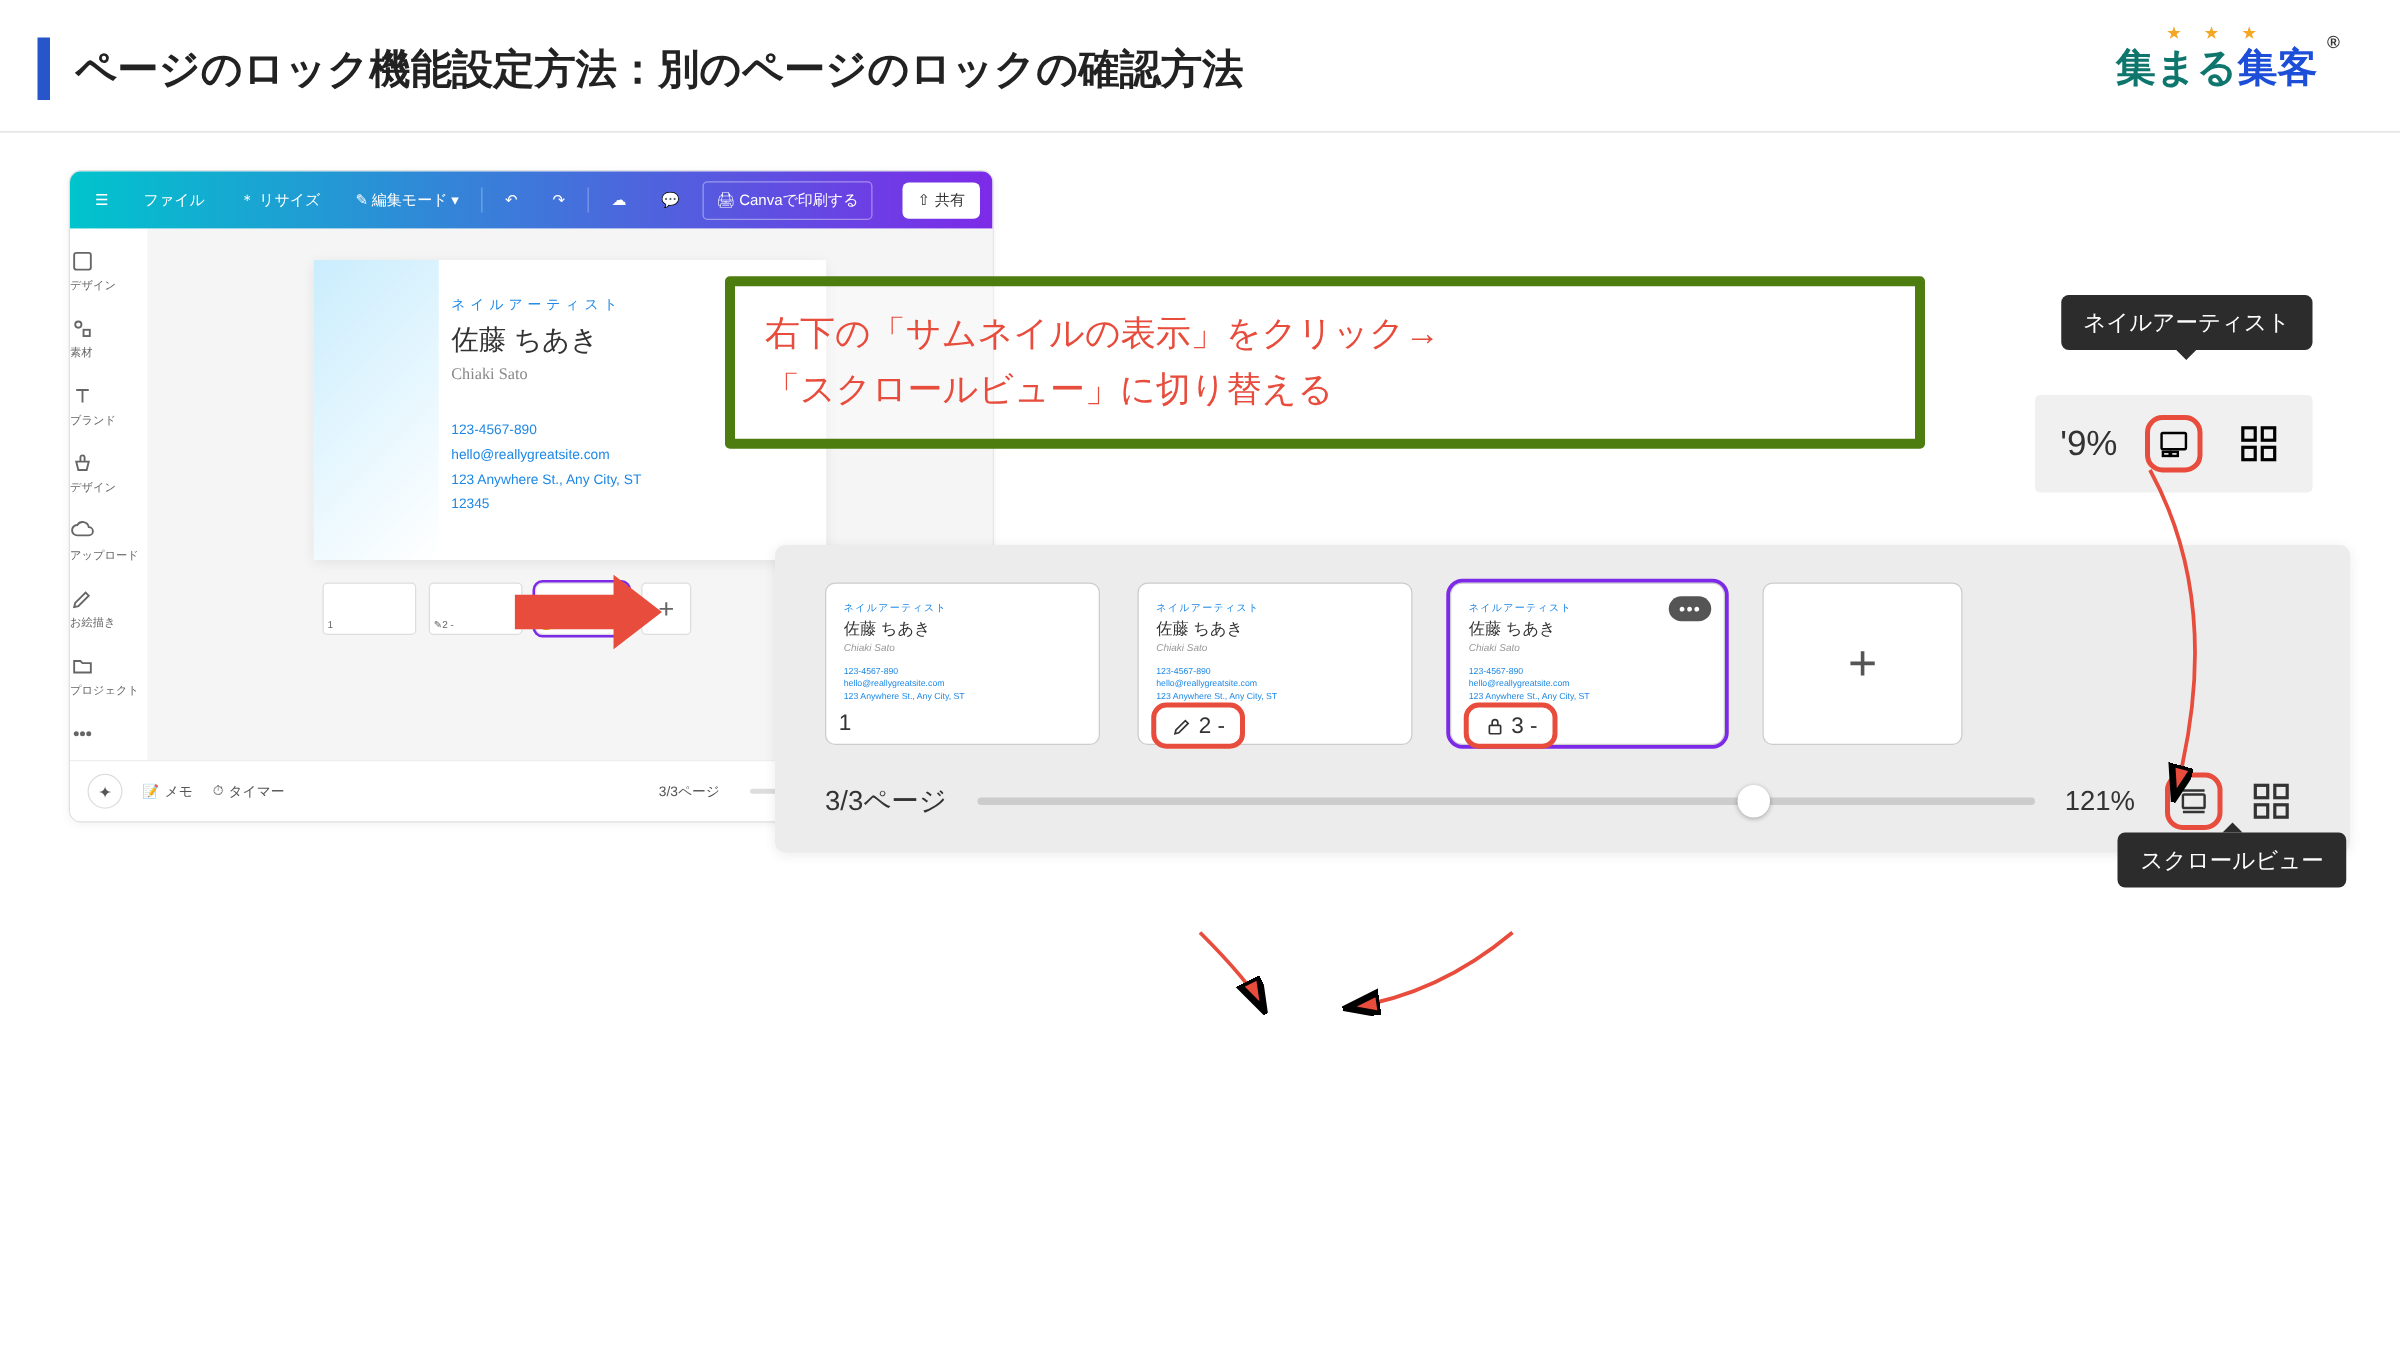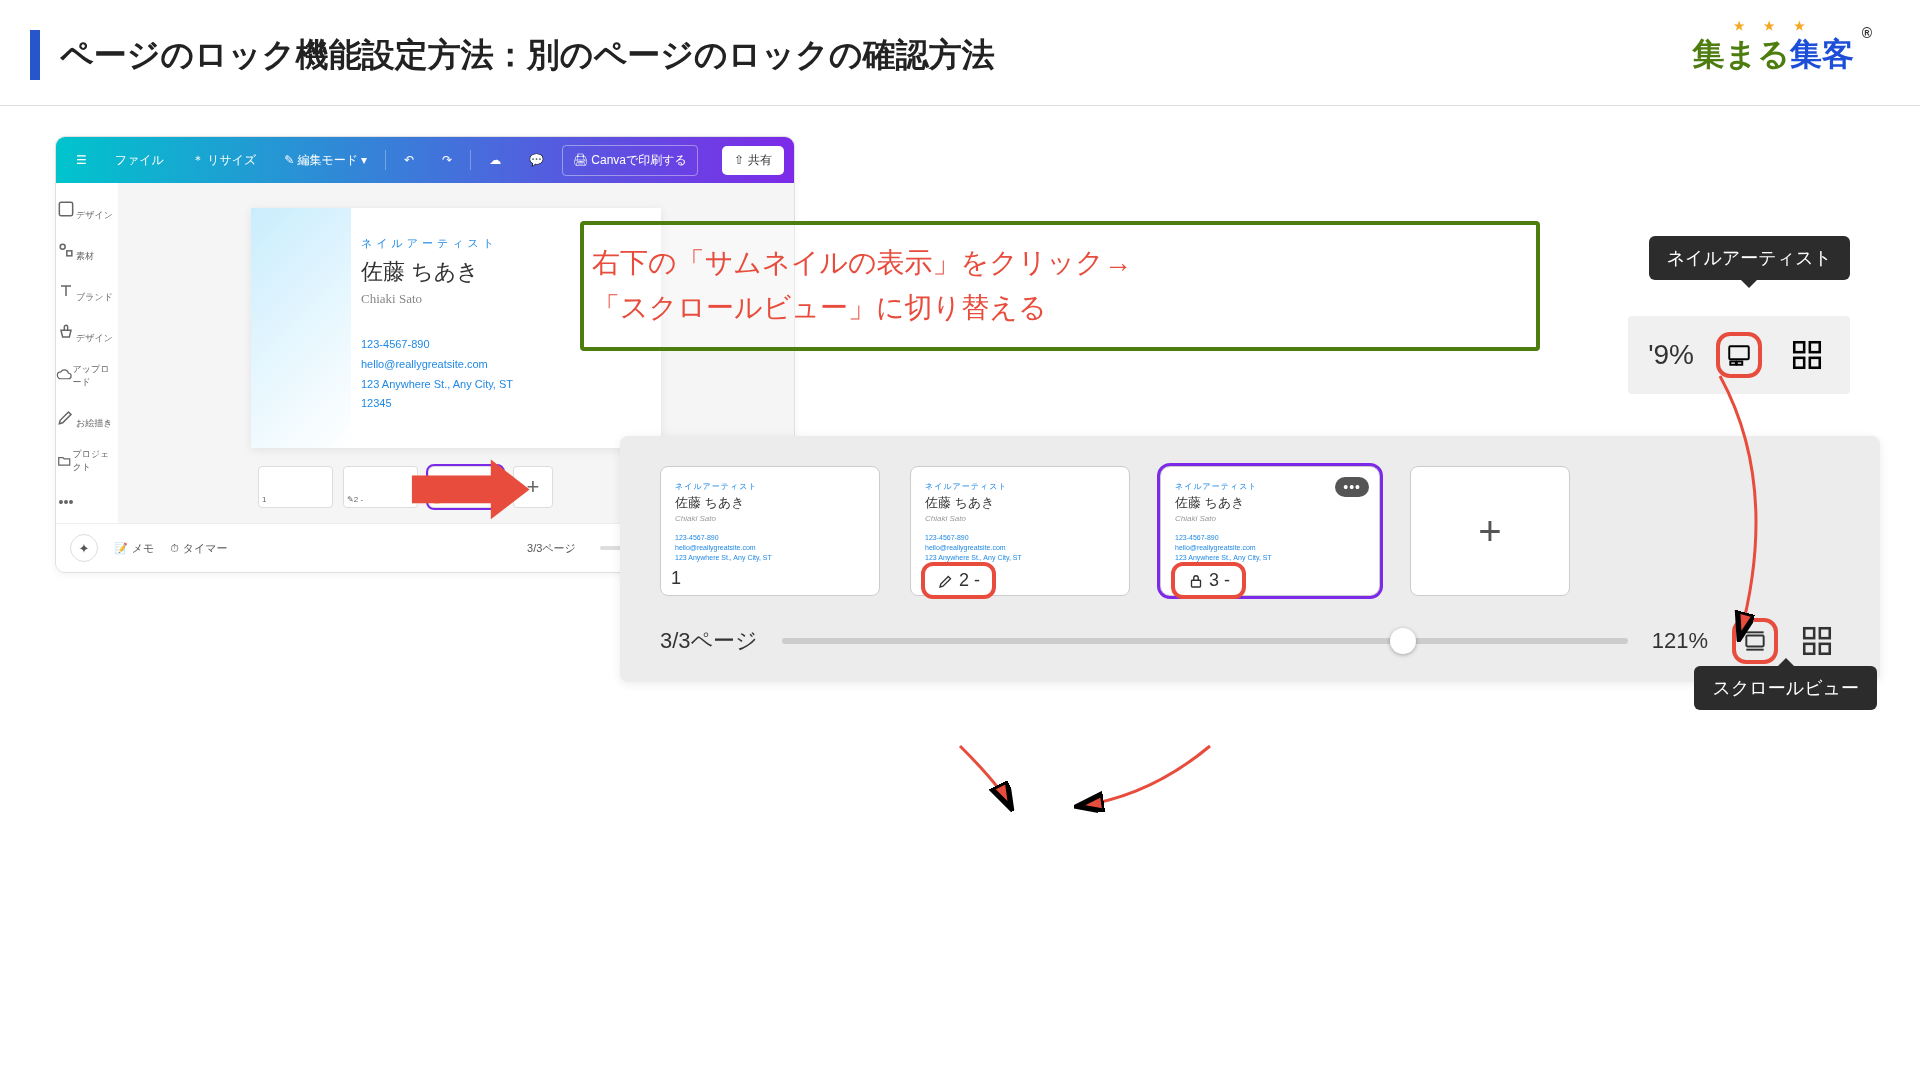--- a/index.html
+++ b/index.html
@@ -1,50 +1,50 @@
 <!DOCTYPE html>
 <html><head>
 <meta charset="utf-8">
 <style>
 *{margin:0;padding:0;box-sizing:border-box;font-family:"Hiragino Sans","Meiryo",sans-serif}
 body{width:1920px;height:1080px;background:#fff;position:relative;overflow:hidden}
 .header{display:flex;align-items:center;padding:30px 60px 25px 30px;border-bottom:1px solid #ddd}
 .blue-bar{width:10px;height:50px;background:#2656c9;margin-right:20px}
 .page-title{font-size:33px;font-weight:700;color:#222}
 .logo{margin-left:auto;font-size:32px;font-weight:900;position:relative;padding:0 6px}
-.logo .a{color:#4d7c0f}.logo .b{color:#1d4ed8;text-shadow:-2px 0 #fff,2px 0 #fff,0 -2px #fff,0 2px #fff}
+.logo .a{color:#0f766e}.logo .b{color:#1d4ed8;text-shadow:-2px 0 #fff,2px 0 #fff,0 -2px #fff,0 2px #fff}
 .logo .stars{position:absolute;top:-14px;left:50%;transform:translateX(-50%);font-size:12px;color:#f5a623;letter-spacing:8px}
 .logo .reg{position:absolute;top:-8px;right:-12px;font-size:14px;color:#333}
 .content{position:relative;padding:30px 40px}
 .canva-app{position:absolute;top:30px;left:55px;width:740px;border:1px solid #e0e0e0;border-radius:10px;overflow:hidden;background:#fff;box-shadow:0 2px 8px rgba(0,0,0,.05)}
 .canva-top{height:46px;background:linear-gradient(90deg,#00c4cc 0%,#7d2ae8 100%);display:flex;align-items:center;padding:0 10px;color:#fff;font-size:12px;gap:8px}
 .canva-top .btn{padding:6px 10px;border-radius:4px;cursor:pointer;display:flex;align-items:center;gap:3px}
 .canva-top .divider{width:1px;height:20px;background:rgba(255,255,255,.3)}
 .share-btn{background:#fff;color:#333;padding:6px 12px;border-radius:5px;display:flex;align-items:center;gap:4px;margin-left:auto}
 .canva-body{display:flex;background:#f5f5f5}
 .sidebar{width:62px;background:#fff;display:flex;flex-direction:column;align-items:center;padding-top:8px;gap:2px}
-.side-item{display:flex;flex-direction:row;align-items:flex-end;padding:8px 0;font-size:9px;color:#666;width:100%}
+.side-item{display:flex;flex-direction:column;align-items:flex-start;padding:8px 0;font-size:9px;color:#666;width:100%}
 .side-item svg{width:20px;height:20px;margin-bottom:3px}
 .canvas-area{flex:1;padding:25px 30px 10px;background:#f5f5f5}
 .business-card{width:410px;height:240px;margin:0 auto;background:#fff;position:relative;padding:28px 28px 28px 110px;box-shadow:0 2px 10px rgba(0,0,0,.08)}
 .card-wash{position:absolute;left:0;top:0;bottom:0;width:100px;background:linear-gradient(135deg,#b3e5fc 0%,#e1f5fe 60%,#fff 100%);opacity:.7}
 .card-sub{font-size:11px;color:#1e88e5;letter-spacing:4px;margin-bottom:6px}
 .card-name{font-size:22px;color:#333;margin-bottom:4px}
 .card-roman{font-family:cursive;font-size:13px;color:#888;margin-bottom:28px}
 .card-info{font-size:11px;color:#1e88e5;line-height:1.8}
 .thumbs-row{display:flex;align-items:center;gap:10px;margin-top:18px;padding-left:110px}
 .thumb-sm{width:75px;height:42px;background:#fff;border:1px solid #ddd;border-radius:4px;position:relative;font-size:8px;color:#666;display:flex;align-items:flex-end;padding:3px}
 .thumb-sm.sel{outline:2px solid #7d2ae8;border-radius:6px}
 .add-sm{width:40px;height:42px;display:flex;align-items:center;justify-content:center;font-size:22px;color:#666;border:1px solid #ddd;border-radius:4px;background:#fff}
 .bottom-bar{display:flex;align-items:center;padding:10px 14px;background:#fff;border-top:1px solid #eee;font-size:11px;color:#555;gap:16px}
 .sparkle{width:28px;height:28px;border:1px solid #ddd;border-radius:50%;display:flex;align-items:center;justify-content:center;font-size:13px}
 .bot-item{display:flex;align-items:center;gap:4px}
 .slider-sm{flex:1;max-width:150px;height:4px;background:#ddd;border-radius:2px;position:relative;margin:0 8px}
 .slider-sm::after{content:'';position:absolute;right:0;top:-5px;width:14px;height:14px;background:#fff;border:1px solid #999;border-radius:50%}
-.callout-box{position:absolute;border:4px solid #4d7c0f;border-radius:4px;padding:16px 8px;font-size:28px;color:#e74c3c;font-family:"Klee One","Yu Mincho",cursive;line-height:1.6;background:rgba(255,255,255,.3)}
+.callout-box{position:absolute;border:8px solid #4d7c0f;border-radius:4px;padding:16px 24px;font-size:28px;color:#e74c3c;font-family:"Klee One","Yu Mincho",cursive;line-height:1.6;background:rgba(255,255,255,.3)}
 .callout1{top:115px;left:580px;width:960px}
 .callout2{top:670px;left:620px;width:960px;display:flex;align-items:center;gap:20px}
 .tooltip{position:absolute;background:#2c2c2c;color:#fff;font-size:18px;padding:10px 18px;border-radius:6px;white-space:nowrap}
 .tooltip::after{content:'';position:absolute;left:50%;transform:translateX(-50%);border:8px solid transparent}
 .tooltip.top::after{bottom:-16px;border-top-color:#2c2c2c}
 .tooltip.bot::after{top:-16px;border-bottom-color:#2c2c2c}
 .tool1{top:130px;right:70px}
 .tool2{top:560px;right:43px}
 .zoom-panel{position:absolute;top:210px;right:70px;background:#f0f0f0;padding:16px 20px;display:flex;align-items:center;gap:22px;border-radius:4px}
 .zoom-val{font-size:28px;font-weight:500;color:#333}

